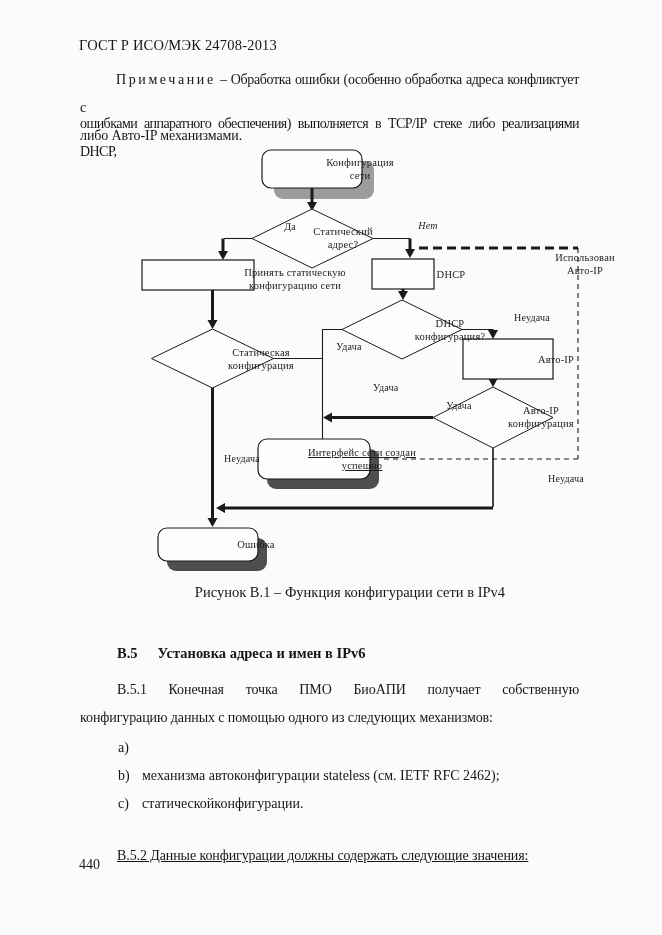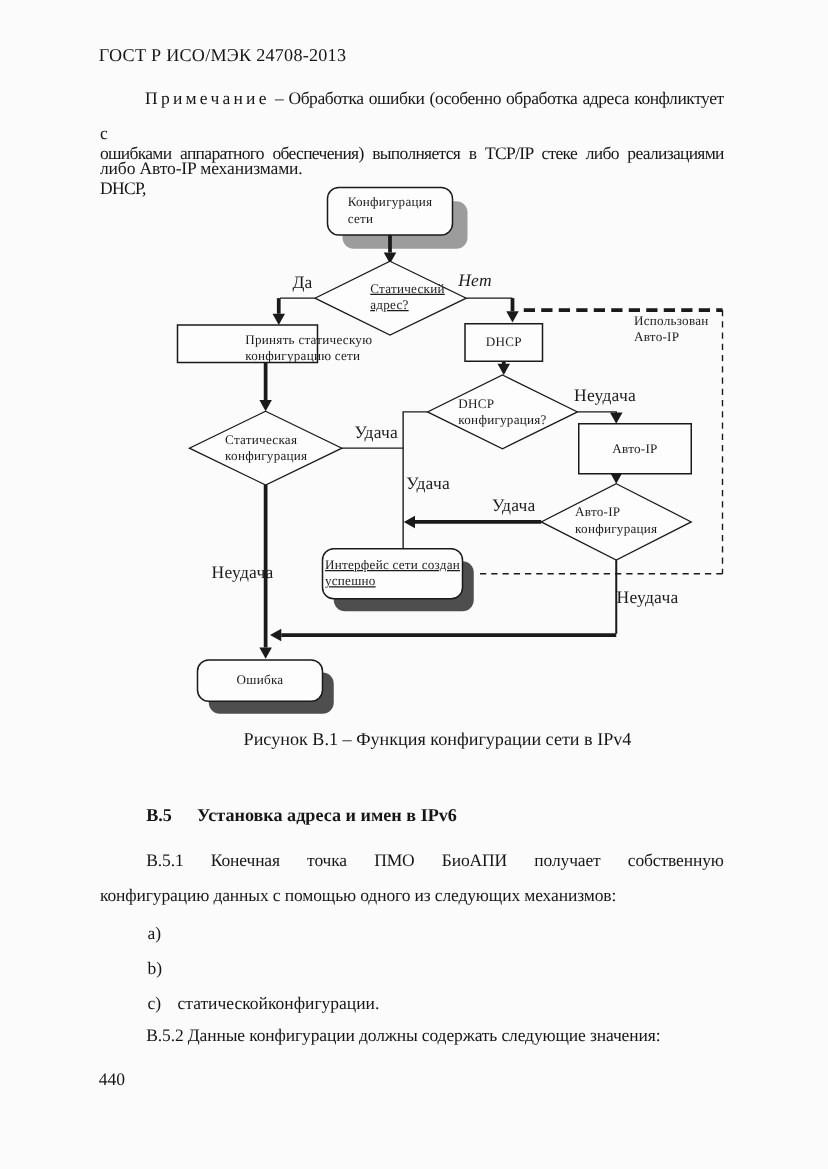--- a/index.html
+++ b/index.html
@@ -20,23 +20,23 @@
   .heading{left:117px;top:645px;font-size:14.5px;font-weight:bold;}
   .heading .h-num{margin-right:20px;}
   .list-item{left:118px;width:470px;font-size:14px;line-height:28px;display:flex;}
   .list-item .marker{width:24px;flex:none;}
   .pageno{left:79px;top:857px;font-size:14px;}
   
   svg.connectors{left:0;top:0;}
   .fc-label{
     font-size:10.5px;line-height:13px;color:#1d1d1d;
     display:flex;align-items:center;justify-content:center;
-    white-space:pre-line;letter-spacing:.2px;
+    text-align:center;white-space:pre-line;letter-spacing:.2px;margin-left:48px;
   }
-  .fc-small{font-size:14px;}
+  .fc-small{font-size:10px;}
 </style>
 </head>
 <body>
 
 <div class="abs doc-header">ГОСТ Р ИСО/МЭК 24708-2013</div>
 
 <div class="abs bline jforce" style="top:66px;text-indent:36px;"><span class="note-label">Примечание</span> <span class="tight2">–  Обработка ошибки (особенно обработка адреса конфликтует с</span></div>
 <div class="abs bline jforce tight" style="top:94px;margin-top:16px;">ошибками аппаратного обеспечения) выполняется в TCP/IP стеке либо реализациями DHCP,</div>
 <div class="abs bline" style="top:122px;">либо Авто-IP механизмами.</div>
 
@@ -95,21 +95,21 @@
   <g fill="#fdfdfd" stroke="#1a1a1a" stroke-width="1">
     <polygon points="312,209 373,238.5 312,268 252,238.5"></polygon>
     <polygon points="402,300 462,329.5 402,359 342,329.5"></polygon>
     <polygon points="493,387 553,417.5 493,448 433,417.5"></polygon>
     <polygon points="212.5,329 273.5,358.5 212.5,388 151.5,358.5"></polygon>
   </g>
 </svg>
 
 <div class="abs fc-label" style="left:262px;top:150px;width:100px;height:38px;">Конфигурация
 сети</div>
-<div class="abs fc-label" style="left:271px;top:216px;width:110px;height:44px;text-decoration:underline;">Статический
+<div class="abs fc-label" style="left:240px;top:216px;width:110px;height:44px;">Статический
 адрес?</div>
 <div class="abs fc-label fc-small" style="left:228px;top:220px;width:28px;height:13px;">Да</div>
 <div class="abs fc-label fc-small" style="left:364px;top:219px;width:32px;height:13px;font-style:italic;">Нет</div>
 <div class="abs fc-label" style="left:142px;top:264px;width:136px;height:30px;padding-left:37px;">Принять статическую
 конфигурацию сети</div>
 <div class="abs fc-label" style="left:372px;top:259px;width:62px;height:30px;">DHCP</div>
 <div class="abs fc-label" style="left:499px;top:250px;width:76px;height:28px;">Использован
 Авто-IP</div>
 <div class="abs fc-label" style="left:347px;top:314px;width:110px;height:32px;">DHCP
 конфигурация?</div>
@@ -133,21 +133,22 @@
 <div class="abs heading"><span class="h-num">B.5</span><span>Установка адреса и имен в IPv6</span></div>
 
 <div class="abs bline jforce" style="top:676px;text-indent:37px;">B.5.1 Конечная точка ПМО БиоАПИ получает собственную</div>
 <div class="abs bline" style="top:704px;">конфигурацию данных с помощью одного из следующих механизмов:</div>
 
 <div class="abs list-item" style="top:734px;">
     <span class="marker">a)</span>
   </div>
 <div class="abs list-item" style="top:762px;">
     <span class="marker">b)</span>
+    <span>механизма автоконфигурации stateless (см. IETF RFC 2462);</span>
   </div>
 <div class="abs list-item" style="top:790px;">
     <span class="marker">c)</span>
     <span>статическойконфигурации.</span>
   </div>
 
-<div class="abs bline" style="top:816px;text-indent:37px;">B.5.2 Данные конфигурации должны содержать следующие значения:</div>
+<div class="abs bline" style="top:842px;text-indent:37px;text-decoration:underline;">B.5.2 Данные конфигурации должны содержать следующие значения:</div>
 
 <div class="abs pageno">440</div>
 
 </body></html>

